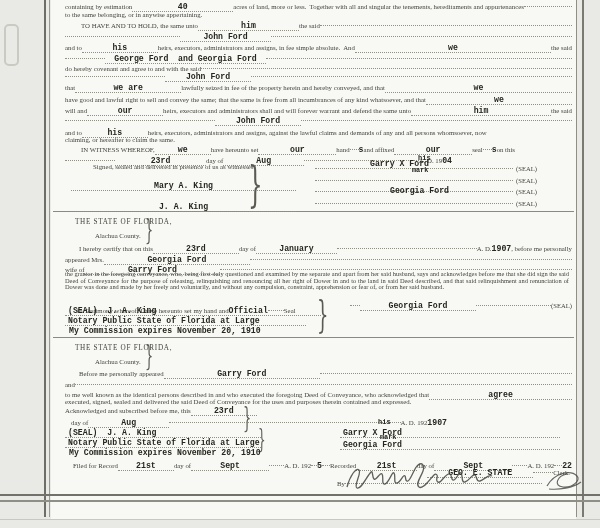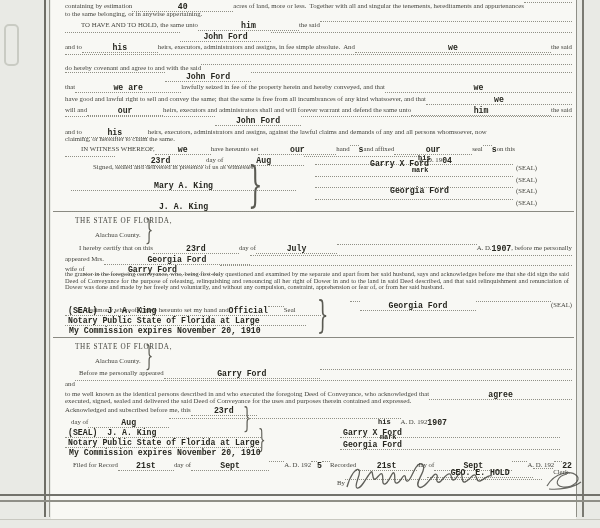--- a/index.html
+++ b/index.html
@@ -2,21 +2,21 @@
 <html><head>
 <meta charset="utf-8">
 <style>
   html,body{margin:0;padding:0}
   .scan{position:relative;width:600px;height:528px;background:#e9eae5;font-family:"Liberation Serif",serif;color:#45453f;overflow:hidden}
   .paper{position:absolute;left:51px;top:0;width:525px;height:519px;background:#f8f8f4}
   .vr{position:absolute;top:0;height:517px}
   .hr{position:absolute;left:0;width:600px}
   .punch{position:absolute;left:4px;top:24px;width:11px;height:38px;border:2px solid #c9cbc3;border-radius:5px}
   .content{position:absolute;left:65px;top:0;width:507px;font-size:6.8px}
-  .ln{position:absolute;left:0;right:0;display:flex;align-items:flex-start;height:9px}
+  .ln{position:absolute;left:0;right:0;display:flex;align-items:center;height:9px}
   .p{white-space:pre}
   .t{font-family:"Liberation Mono","DejaVu Sans Mono",monospace;font-weight:bold;font-size:8.2px;color:#26261f;white-space:pre}
   .e{border-bottom:1px dotted #909086;text-align:center;padding:0 3px;flex:0 0 auto}
   .eL{border-bottom:1px dotted #909086;text-align:left;padding:0 3px;flex:0 0 auto}
   .eF{border-bottom:1px dotted #909086;text-align:center;flex:1 1 auto}
   .f{border-bottom:1px dotted #909086;flex:1 1 auto;min-width:5px}
   .fd{border-bottom:1px dotted #909086;flex:0 0 auto}
   .sp{flex:0 0 auto}
   .caps{letter-spacing:.7px;font-size:7.2px}
   .seal{font-size:6.6px;white-space:pre}
@@ -68,20 +68,21 @@
     </div>
     <div class="ln" style="top:43px">
       <span class="p">and to</span>
       <span class="e" style="width:70px"><span class="t">his</span></span>
       <span class="p">heirs, executors, administrators and assigns, in fee simple absolute.  And</span>
       <span class="eF"><span class="t">we</span></span>
       <span class="p">the said</span>
     </div>
     <div class="ln" style="top:54px">
       <span class="fd" style="flex:0 0 40px"></span>
+      <span class="e" style="width:155px"><span class="t">George Ford  and Georgia Ford</span></span>
       <span class="f"></span>
     </div>
     <div class="ln" style="top:64px">
       <span class="p">do hereby covenant and agree to and with the said</span>
       <span class="f"></span>
     </div>
     <div class="ln" style="top:72px">
       <span class="fd" style="flex:0 0 100px"></span>
       <span class="e" style="width:80px"><span class="t">John Ford</span></span>
       <span class="f"></span>
@@ -189,21 +190,21 @@
     <span class="brace" style="left:80px;top:216px;font-size:26px">}</span>
     <div class="ln" style="top:231px">
       <span class="sp" style="width:30px"></span>
       <span class="p">Alachua County.</span>
     </div>
     <div class="ln" style="top:244px">
       <span class="sp" style="width:14px"></span>
       <span class="p">I hereby certify that on this</span>
       <span class="e" style="width:80px"><span class="t">23rd</span></span>
       <span class="p">day of</span>
-      <span class="e" style="width:75px"><span class="t">July</span></span>
+      <span class="e" style="width:75px"><span class="t">January</span></span>
       <span class="f"></span>
       <span class="p">A. D.</span>
       <span class="t">1907</span>
       <span class="p">, before me personally</span>
     </div>
     <div class="ln" style="top:255px">
       <span class="p">appeared Mrs.</span>
       <span class="e" style="width:140px"><span class="t">Georgia Ford</span></span>
       <span class="f"></span>
     </div>
@@ -315,21 +316,21 @@
       <span class="e" style="width:55px"><span class="t">21st</span></span>
       <span class="p">day of</span>
       <span class="e" style="width:72px"><span class="t">Sept</span></span>
       <span class="f"></span>
       <span class="p">A. D. 192</span>
       <span class="fd" style="flex:0 0 8px"></span>
       <span class="t">22</span>
     </div>
     <div class="ln" style="top:468px">
       <span class="sp" style="flex:1"></span>
-      <span class="e" style="width:100px"><span class="t">GEO. E. HOLD</span></span>
+      <span class="e" style="width:100px"><span class="t">GEO. E. STATE</span></span>
       <span class="fd" style="flex:0 0 20px"></span>
       <span class="p">Clerk.</span>
       <span class="sp" style="width:2px"></span>
     </div>
     <div class="ln" style="top:479px">
       <span class="sp" style="width:272px"></span>
       <span class="p">By</span>
       <span class="f"></span>
       <span class="sp" style="width:30px"></span>
     </div>

